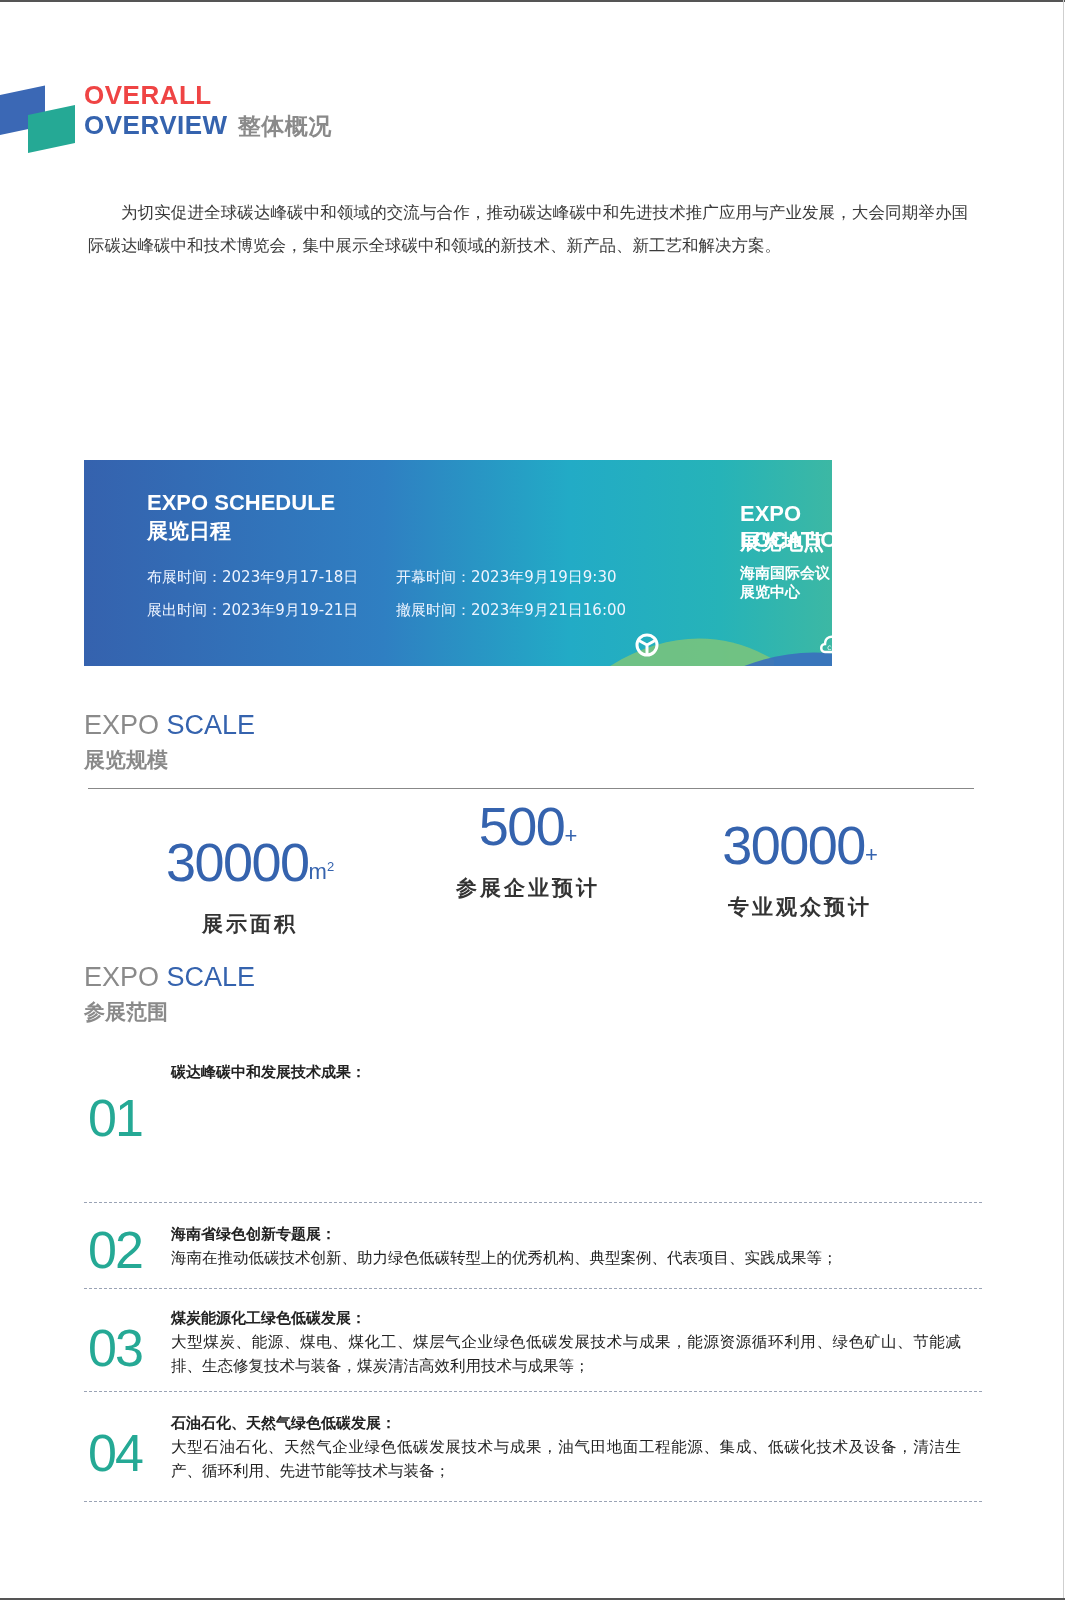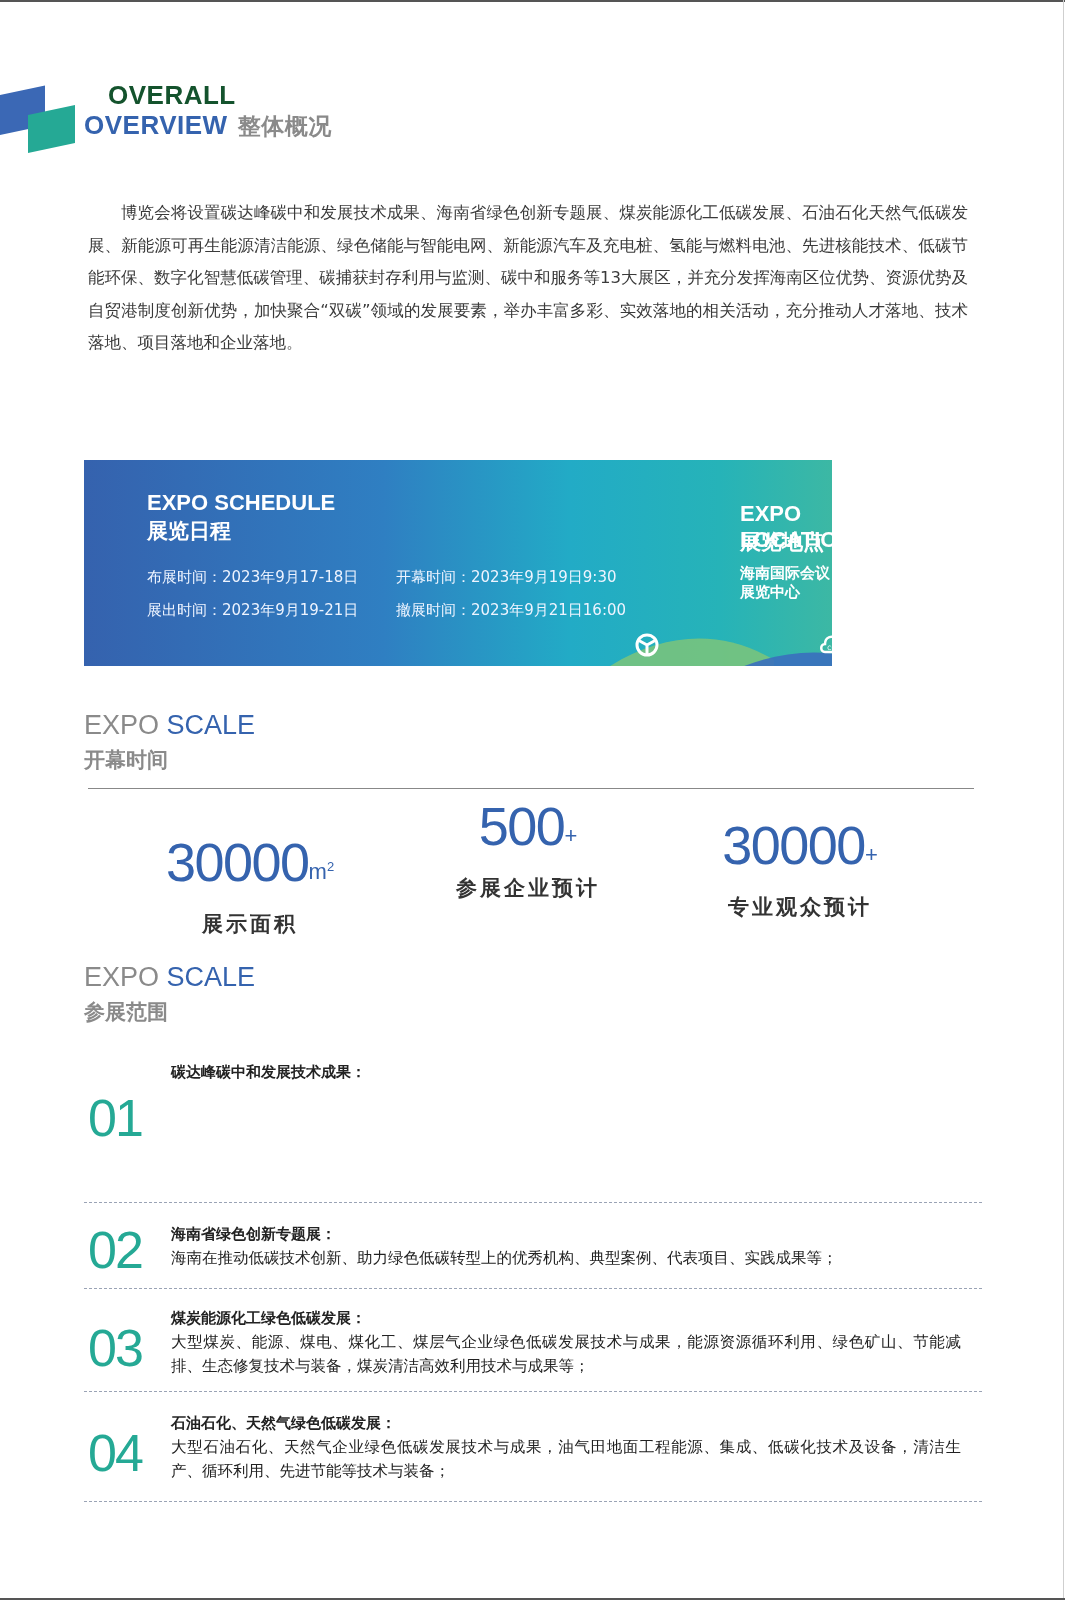--- a/index.html
+++ b/index.html
@@ -17,21 +17,21 @@
   .logo-blue {
     position: absolute; left: 0; top: 95px; width: 45px; height: 40px;
     background: #3b68b5; transform: skewY(-12deg); transform-origin: left top;
   }
   .logo-teal {
     position: absolute; left: 28px; top: 115px; width: 47px; height: 38px;
     background: #25a995; transform: skewY(-12deg); transform-origin: left top;
   }
   .hdr-line1 {
     position: absolute; left: 84px; top: 80px; font-size: 26px; font-weight: bold;
-    color: #14532d; letter-spacing: 0.5px; font-family: "Liberation Sans", sans-serif; margin-left: 24px;
+    color: #ef4444; letter-spacing: 0.5px; font-family: "Liberation Sans", sans-serif;
   }
   .hdr-line2 {
     position: absolute; left: 84px; top: 110px; font-size: 26px; font-weight: bold;
     color: #3563ae; letter-spacing: 0.5px; font-family: "Liberation Sans", sans-serif;
     white-space: nowrap;
   }
   .hdr-line2 .cn { color: #8a8a8a; font-size: 23px; margin-left: 10px; font-family: "DejaVu Sans", sans-serif; }
 
   
   .intro {
@@ -100,21 +100,21 @@
 <div>
   <div class="logo-blue"></div>
   <div class="logo-teal"></div>
   <div class="hdr-line1">OVERALL</div>
   <div class="hdr-line2">
     <span>OVERVIEW</span><span class="cn">整体概况</span>
   </div>
 </div>
 
 <div class="intro">
-  <p>博览会将设置碳达峰碳中和发展技术成果、海南省绿色创新专题展、煤炭能源化工低碳发展、石油石化天然气低碳发展、新能源可再生能源清洁能源、绿色储能与智能电网、新能源汽车及充电桩、氢能与燃料电池、先进核能技术、低碳节能环保、数字化智慧低碳管理、碳捕获封存利用与监测、碳中和服务等13大展区，并充分发挥海南区位优势、资源优势及自贸港制度创新优势，加快聚合“双碳”领域的发展要素，举办丰富多彩、实效落地的相关活动，充分推动人才落地、技术落地、项目落地和企业落地。</p>
+  <p>为切实促进全球碳达峰碳中和领域的交流与合作，推动碳达峰碳中和先进技术推广应用与产业发展，大会同期举办国际碳达峰碳中和技术博览会，集中展示全球碳中和领域的新技术、新产品、新工艺和解决方案。</p>
 </div>
 
 <div class="banner">
   <svg class="wave1" viewBox="0 0 400 80" preserveAspectRatio="none">
     <path d="M0,40 C60,0 120,0 170,30 L170,80 L0,80 Z" fill="#7cc47a" opacity="0.85"></path>
     <path d="M120,45 C180,15 240,15 300,45 C340,60 370,20 400,10 L400,80 L120,80 Z" fill="#3a6fbe" opacity="0.9"></path>
     <path d="M0,60 C100,30 200,70 400,25" stroke="#ffffff" stroke-width="1" fill="none" opacity="0.7"></path>
     <path d="M0,66 C100,36 200,76 400,31" stroke="#ffffff" stroke-width="1" fill="none" opacity="0.5"></path>
   </svg>
   <div class="sched-title">EXPO SCHEDULE</div>
@@ -134,21 +134,21 @@
   </svg>
   <svg class="banner-icon" style="left:735px; top:172px;" width="28" height="22" viewBox="0 0 28 22">
     <path d="M6 20 C1 20 1 12 6 12 C6 5 14 2 17 8 C22 5 27 10 24 14 C28 16 26 20 22 20 Z" stroke="#fff" stroke-width="2.5" fill="none"></path>
     <text x="14" y="17.5" font-size="6" fill="#fff" text-anchor="middle" font-family="DejaVu Sans, sans-serif">CO₂</text>
   </svg>
 </div>
 
 <div class="sec-title" style="top:710px;">
   <span>EXPO </span><span class="accent">SCALE</span>
 </div>
-<div class="sec-sub" style="top:746px;">开幕时间</div>
+<div class="sec-sub" style="top:746px;">展览规模</div>
 <div class="rule"></div>
 
 <div class="stat" style="left:150px; top:815px; width:200px;margin-top:17px;">
   <div class="stat-val"><span>30000</span><span class="stat-unit"><span>m</span><sup>2</sup></span></div>
   <div class="stat-label">展示面积</div>
 </div>
 <div class="stat" style="left:428px; top:796px; width:200px;">
   <div class="stat-val"><span>500</span><span class="stat-unit">+</span></div>
   <div class="stat-label">参展企业预计</div>
 </div>

